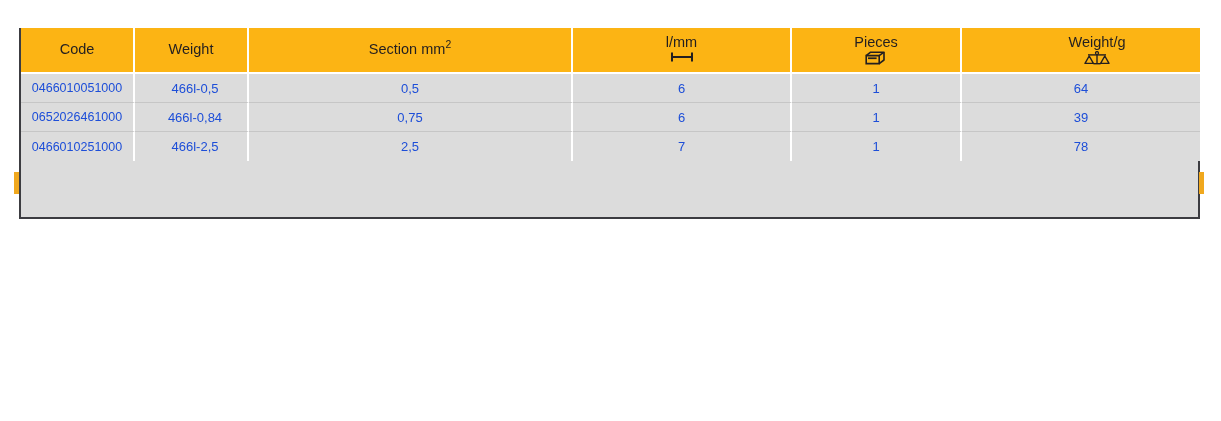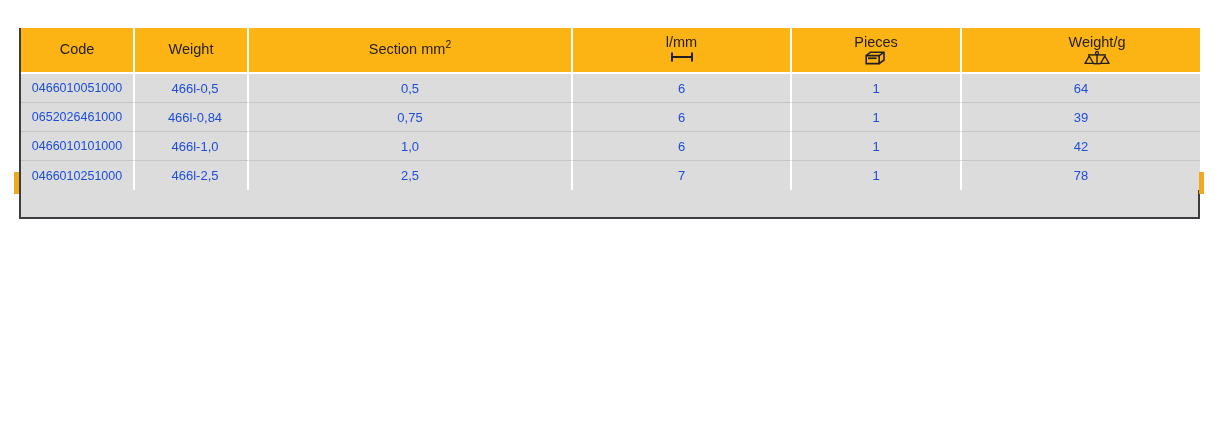--- a/index.html
+++ b/index.html
@@ -207,28 +207,20 @@
 
         <tr class="data-row">
           <td class="data-cell col-code">0652026461000</td>
           <td class="data-cell col-number">466l-0,84</td>
           <td class="data-cell col-section">0,75</td>
           <td class="data-cell col-length">6</td>
           <td class="data-cell col-pieces">1</td>
           <td class="data-cell col-weight">39</td>
         </tr>
 
-        <tr class="data-row">
-          <td class="data-cell col-code">0466010101000</td>
-          <td class="data-cell col-number">466l-1,0</td>
-          <td class="data-cell col-section">1,0</td>
-          <td class="data-cell col-length">6</td>
-          <td class="data-cell col-pieces">1</td>
-          <td class="data-cell col-weight">42</td>
-        </tr>
 
 
         <tr class="data-row">
           <td class="data-cell col-code">0466010251000</td>
           <td class="data-cell col-number">466l-2,5</td>
           <td class="data-cell col-section">2,5</td>
           <td class="data-cell col-length">7</td>
           <td class="data-cell col-pieces">1</td>
           <td class="data-cell col-weight">78</td>
         </tr>

